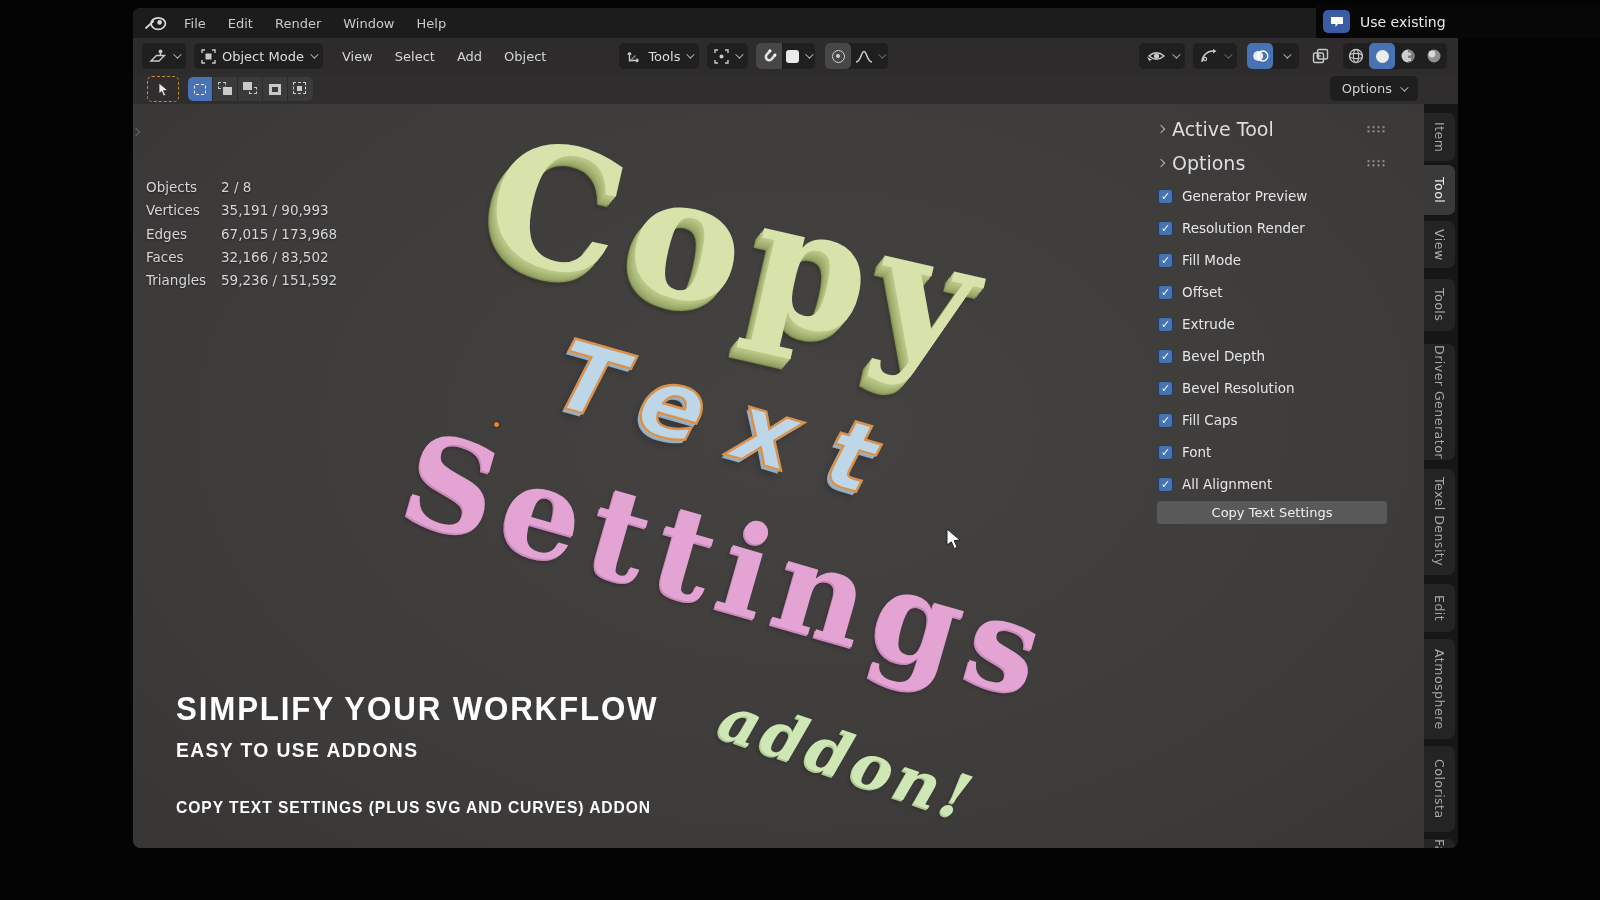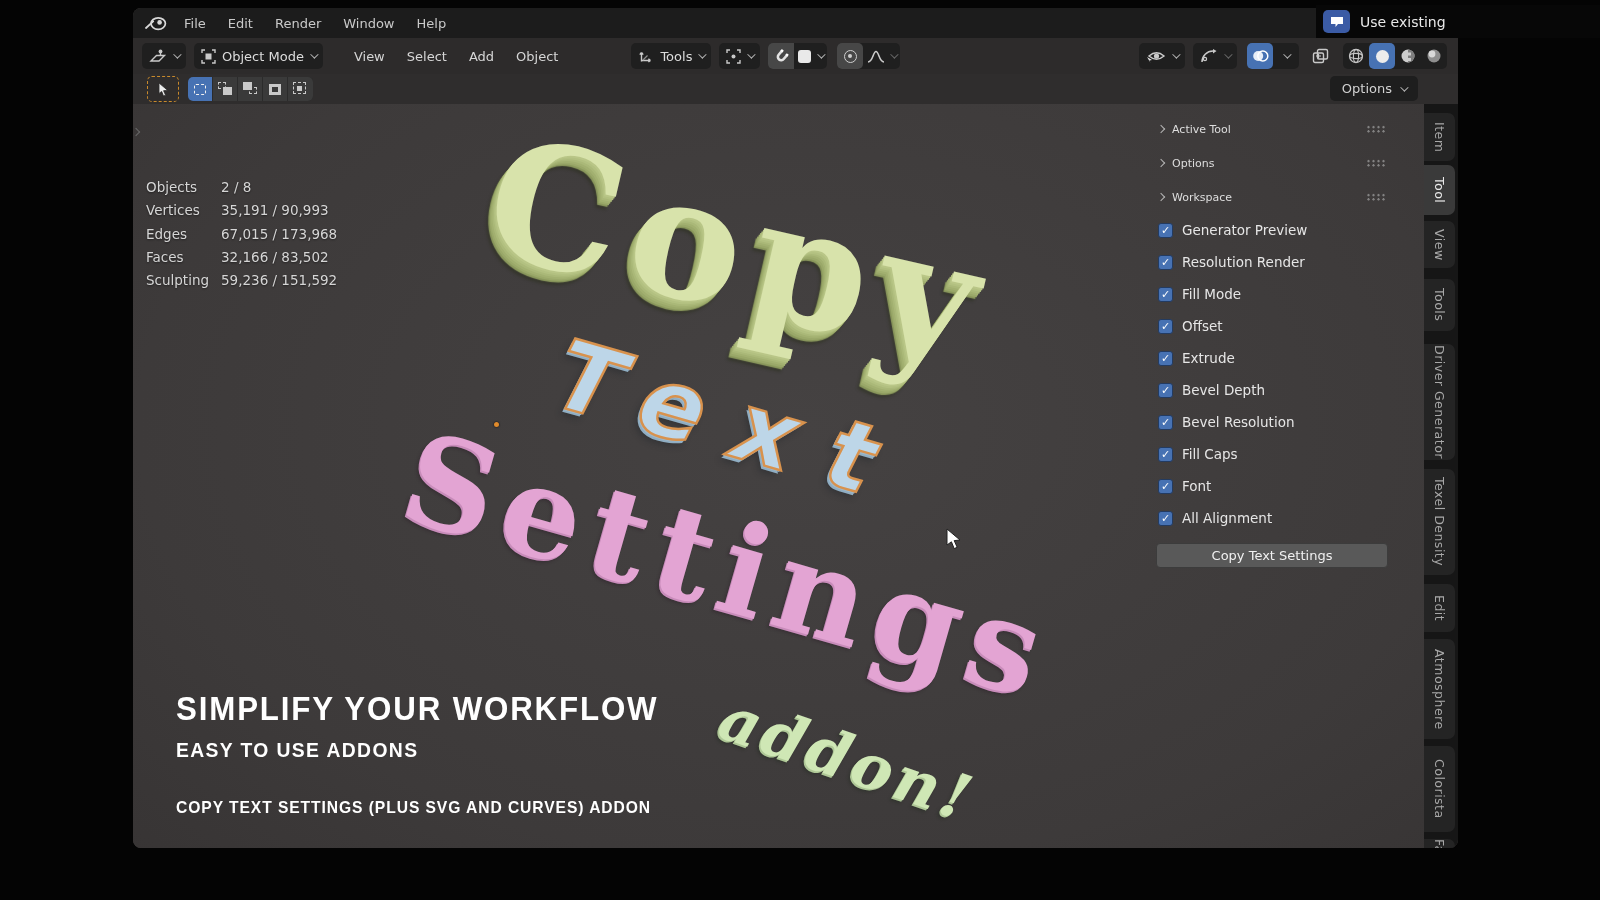--- a/index.html
+++ b/index.html
@@ -100,29 +100,29 @@
   .cap1 { top:585px; font-size:34px; letter-spacing:2px; }
   .cap2 { top:634px; font-size:21px; letter-spacing:1.5px; }
   .cap3 { top:694px; font-size:17px; letter-spacing:1px; }
 
   
   .cursor { position:absolute; left:812px; top:424px; z-index:30; }
 
   
   .sidebar { position:absolute; left:1017px; top:96px; width:242px; height:768px; padding-top:8px; }
   .sect { height:34px; display:flex; align-items:center; gap:8px; padding:0 6px 0 8px; }
-  .sect .lab { color:#dedede; font-size:11px; flex:1; }
+  .sect .lab { color:#dedede; font-size:19px; flex:1; }
   .grip { width:20px; height:8px; opacity:.85;
     background-image:radial-gradient(circle,#8f8f8f 1.05px,transparent 1.35px);
     background-size:5px 4.2px; background-position:0 0; }
   .chkrow { height:32px; display:flex; align-items:center; gap:9px; padding-left:8px; }
   .chk { width:15px; height:15px; background:#4772b3; border:1px solid #233b61; border-radius:3px;
     color:#fff; font-size:11px; line-height:13px; text-align:center; }
   .chkrow .lab { color:#e6e6e6; font-size:13.5px; }
-  .copy-btn { margin:9px 4px 0 6px; height:25px; background:#595959; border:1px solid #3c3c3c; border-radius:4px;
+  .copy-btn { margin:0 4px 0 6px; height:25px; background:#595959; border:1px solid #3c3c3c; border-radius:4px;
     display:flex; align-items:center; justify-content:center; color:#f0f0f0; font-size:13px; }
 
   
   .tabstrip { position:absolute; left:1291px; top:96px; width:34px; height:768px; background:#161616; }
   .vtab { position:absolute; left:0; width:31px; background:#242424; border-radius:0 7px 7px 0;
     color:#a8a8a8; font-size:12.5px; writing-mode:vertical-rl;
     display:flex; align-items:center; justify-content:center; letter-spacing:.5px; }
   .vtab.active { background:#3a3a3a; color:#e8e8e8; }
 
   svg { display:block; }
@@ -151,21 +151,21 @@
     <div class="seg" style="margin-right:8px;">
       <span>
         <svg width="18" height="15" viewBox="0 0 18 15">
           <path d="M2 12 L7.5 6.5 L15.5 6.5 L10 12 Z" fill="none" stroke="#c9c9c9" stroke-width="1.4"></path>
           <line x1="11.5" y1="6.5" x2="11.5" y2="3.2" stroke="#c9c9c9" stroke-width="1.4"></line>
           <circle cx="11.5" cy="2.4" r="1.9" fill="#c9c9c9"></circle>
         </svg>
       </span>
       <span class="chv down"></span>
     </div>
-    <div class="seg" style="margin-right:20px;">
+    <div class="seg" style="margin-right:8px;">
       <span>
         <svg width="15" height="15" viewBox="0 0 15 15">
           <path d="M1 4 V1 H4 M11 1 H14 V4 M14 11 V14 H11 M4 14 H1 V11" fill="none" stroke="#c9c9c9" stroke-width="1.4"></path>
           <rect x="4.5" y="4.5" width="6" height="6" fill="#c9c9c9"></rect>
         </svg>
       </span>
       <span class="txt">Object Mode</span>
       <span class="chv down"></span>
     </div>
     <span class="hmenu">View</span>
@@ -345,21 +345,21 @@
     <span class="region-toggle">
       <span class="chv right dim"></span>
     </span>
 
 
     <div class="stats">
       <div><span class="lbl">Objects</span><span>2 / 8</span></div>
       <div><span class="lbl">Vertices</span><span>35,191 / 90,993</span></div>
       <div><span class="lbl">Edges</span><span>67,015 / 173,968</span></div>
       <div><span class="lbl">Faces</span><span>32,166 / 83,502</span></div>
-      <div><span class="lbl">Sculpting</span><span>59,236 / 151,592</span></div>
+      <div><span class="lbl">Triangles</span><span>59,236 / 151,592</span></div>
     </div>
 
     <div class="word word-copy">Copy</div>
     <div class="word word-text">Text</div>
     <div class="word word-settings">Settings</div>
     <div class="word word-addon">addon!</div>
     <span class="origin-dot"></span>
 
     <div class="cap cap1">SIMPLIFY YOUR WORKFLOW</div>
     <div class="cap cap2">EASY TO USE ADDONS</div>
@@ -374,25 +374,20 @@
 
   <div class="sidebar">
     <div class="sect">
       <span class="chv right"></span>
       <span class="lab">Active Tool</span>
       <span class="grip"></span>
     </div>
     <div class="sect">
       <span class="chv right"></span>
       <span class="lab">Options</span>
-      <span class="grip"></span>
-    </div>
-    <div class="sect">
-      <span class="chv right"></span>
-      <span class="lab">Workspace</span>
       <span class="grip"></span>
     </div>
 
     <div class="chkrow">
       <span class="chk">✓</span>
       <span class="lab">Generator Preview</span>
     </div>
     <div class="chkrow">
       <span class="chk">✓</span>
       <span class="lab">Resolution Render</span>

